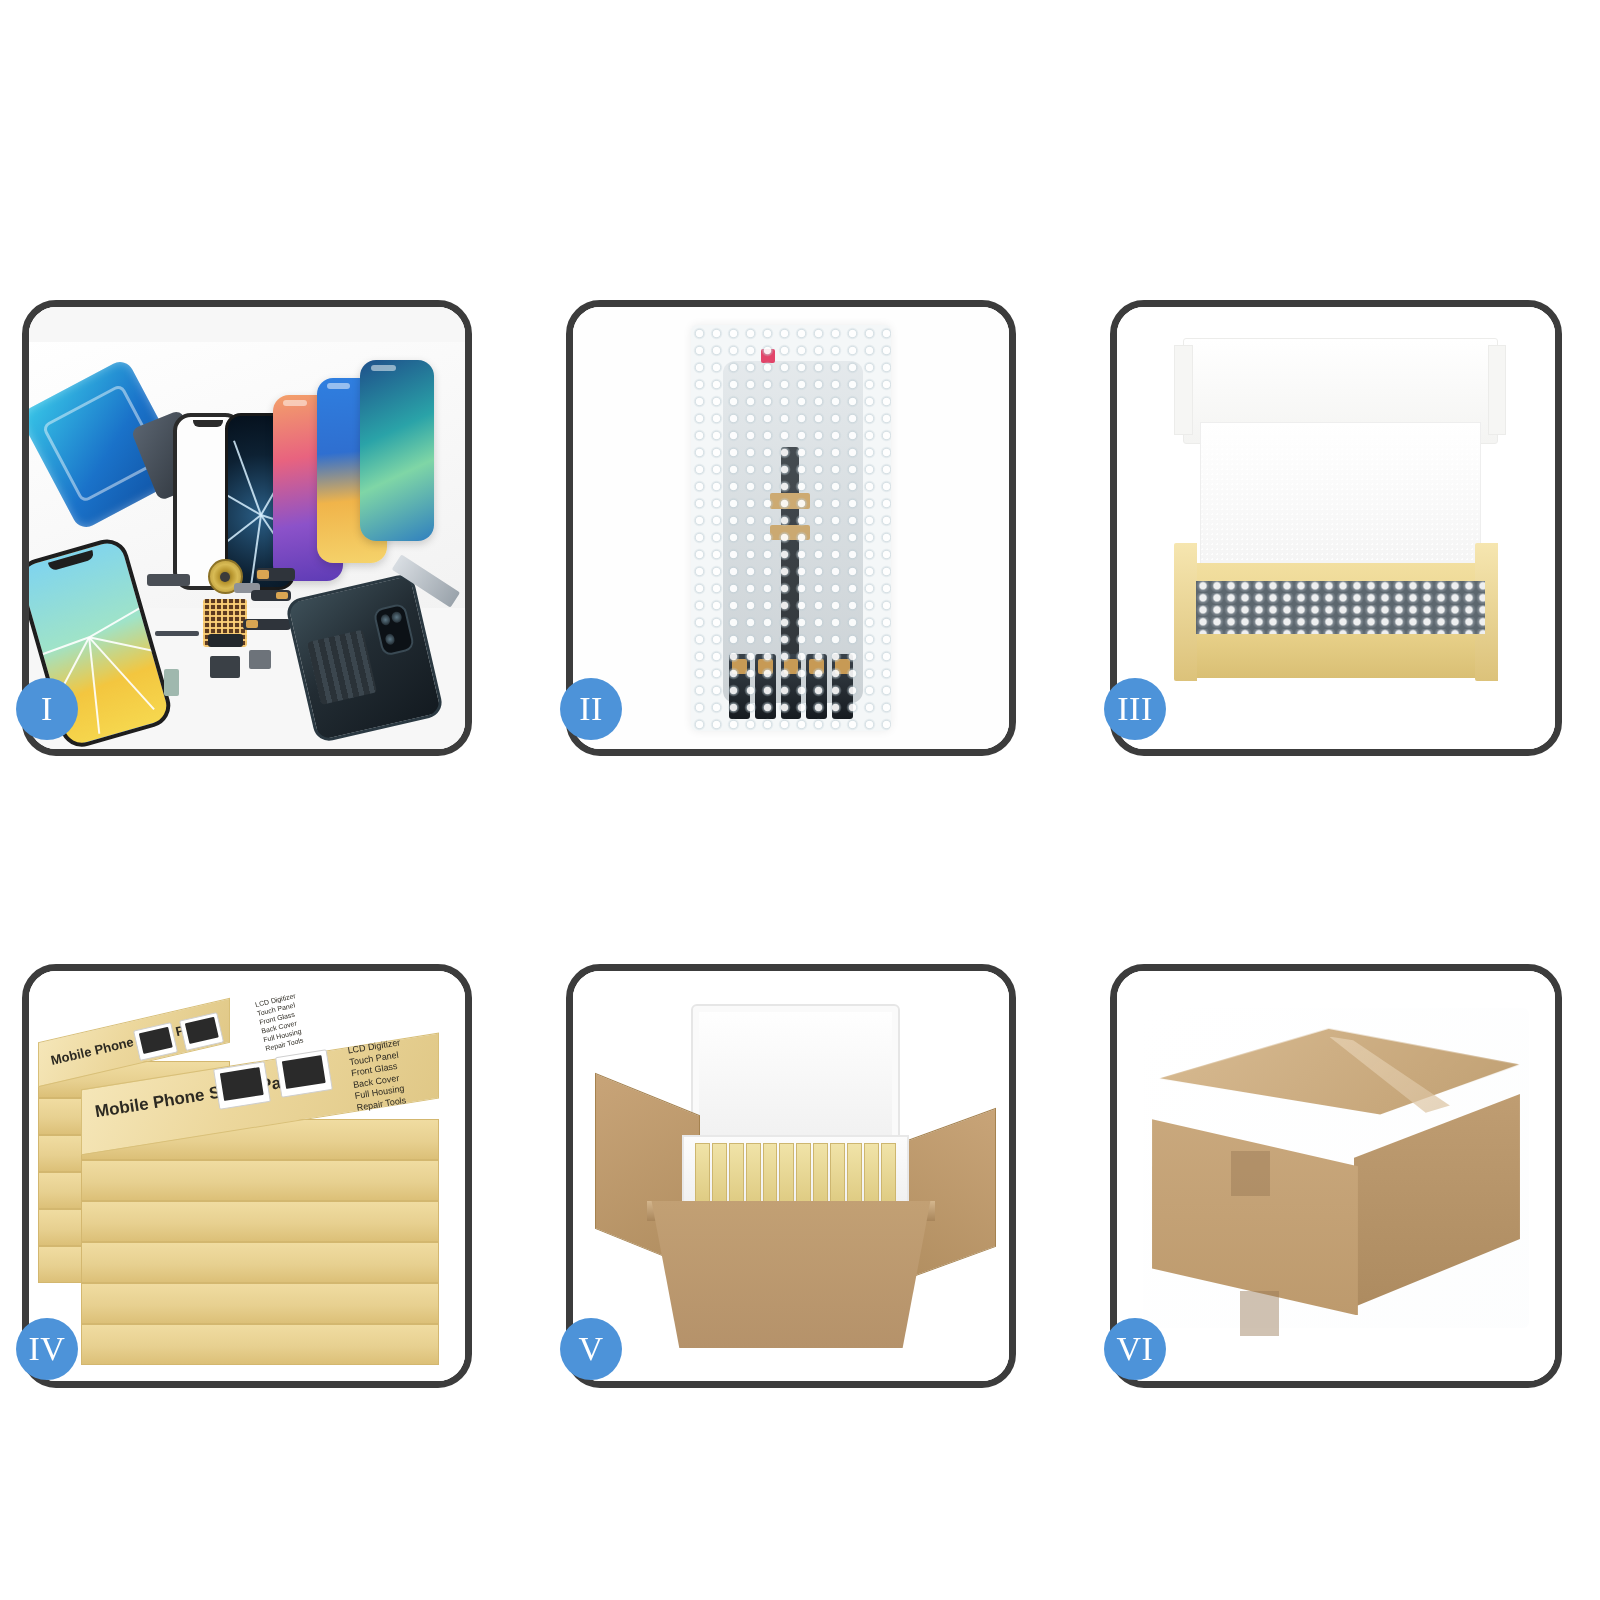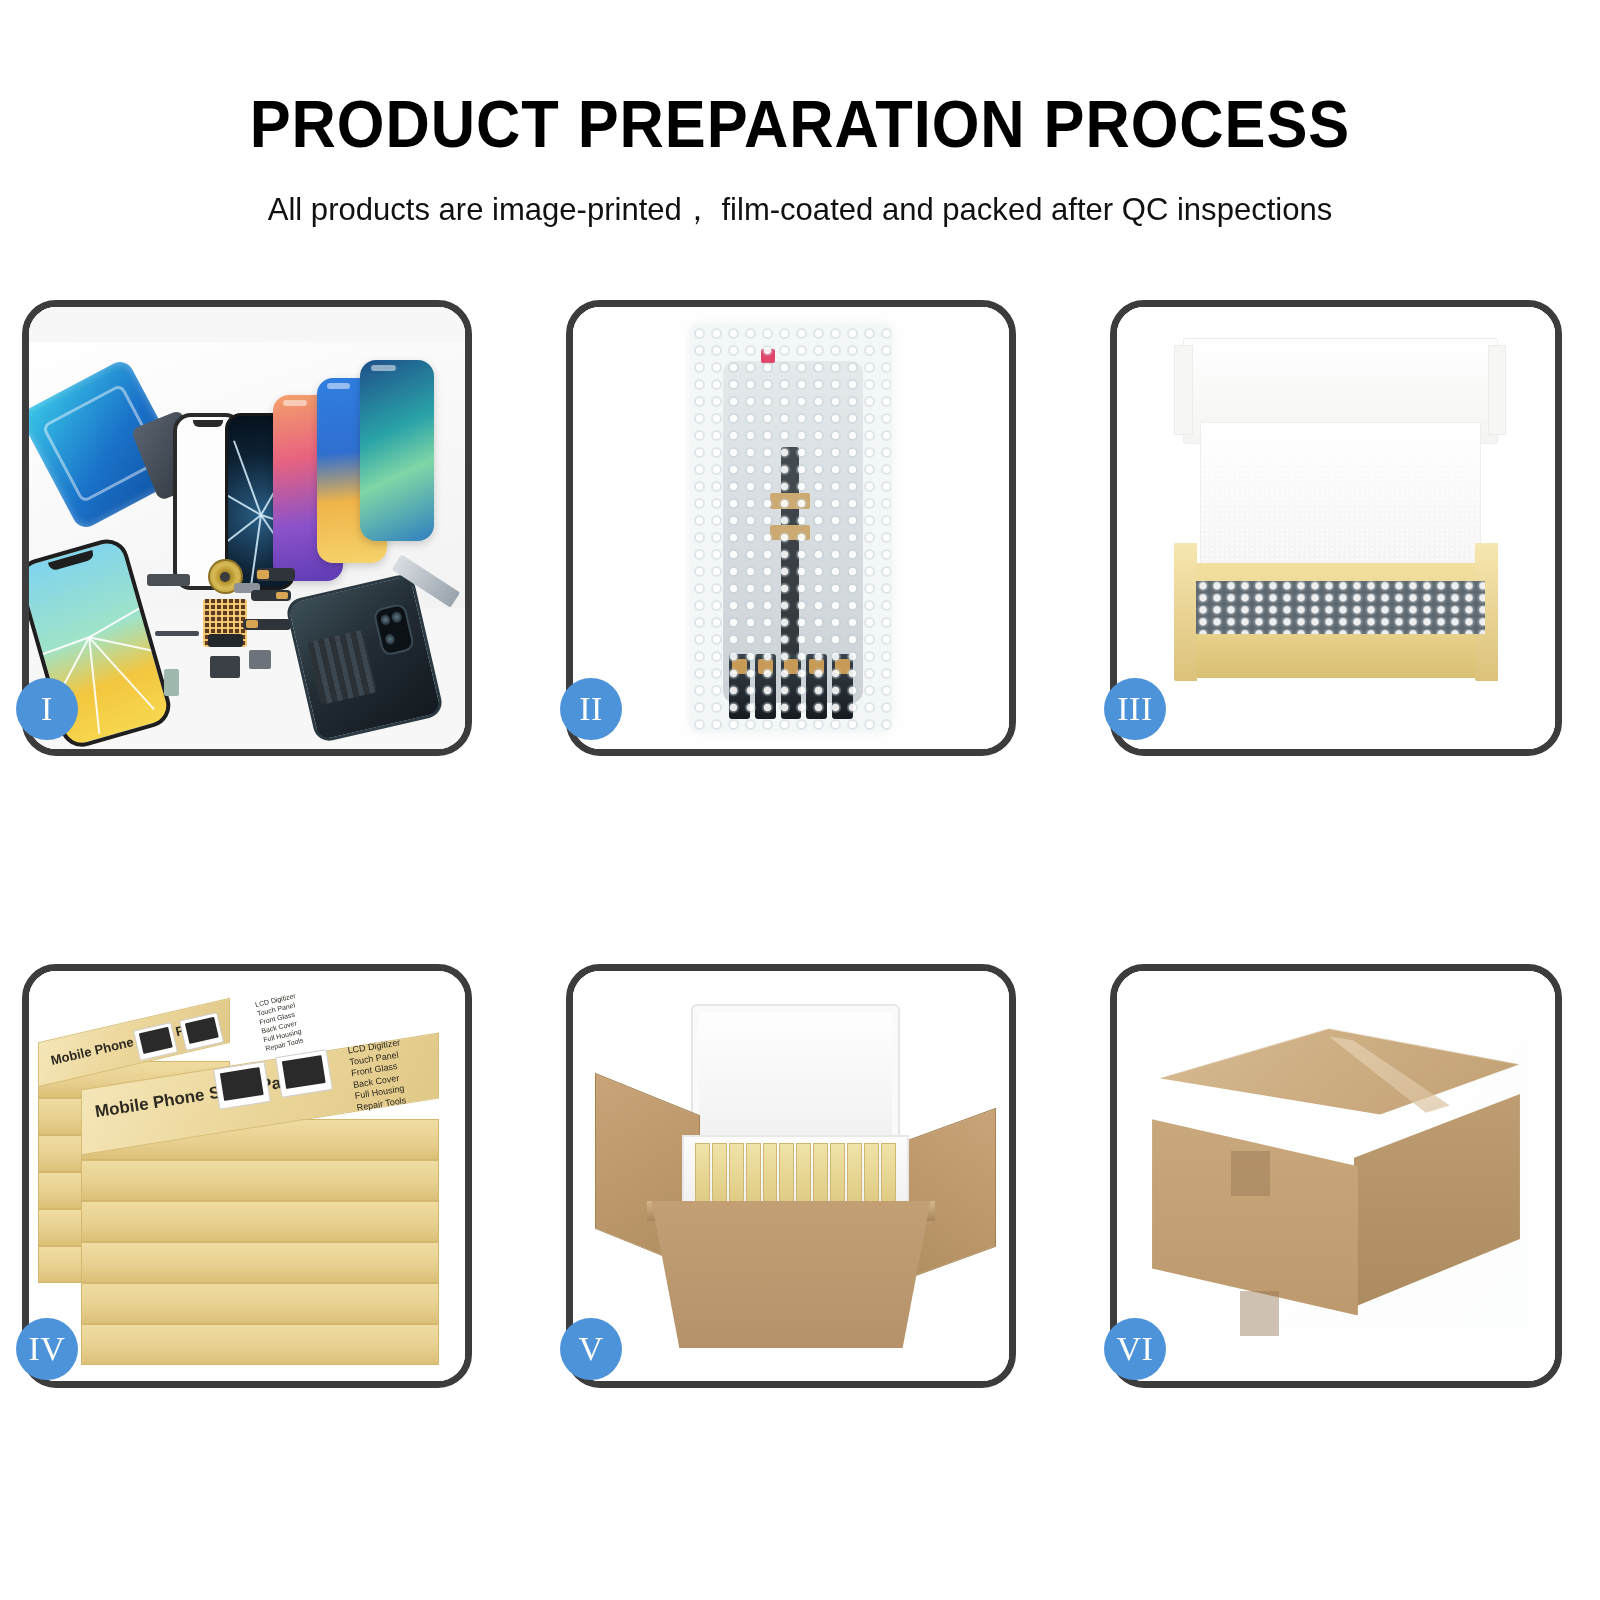--- a/index.html
+++ b/index.html
@@ -365,24 +365,20 @@
     position:absolute; left:6%; top:9%; width:88%; height:78%;
     background:linear-gradient(130deg, rgba(255,255,255,.55), rgba(245,248,250,.25));
     border-radius:6px; pointer-events:none;
   }
 </style>
 </head>
 <body>
 
 <div class="page">
 
-  <div class="header">
-    <div class="title">PRODUCT PREPARATION PROCESS</div>
-    <div class="subtitle">All products are image-printed， film-coated and packed after QC inspections</div>
-  </div>
 
   <div class="grid">
 
     <div class="panel p1">
       <div class="clip">
         <div class="collage">
           <div class="wsheet"></div>
 
           <div class="adh">
             <div class="frag"></div>

